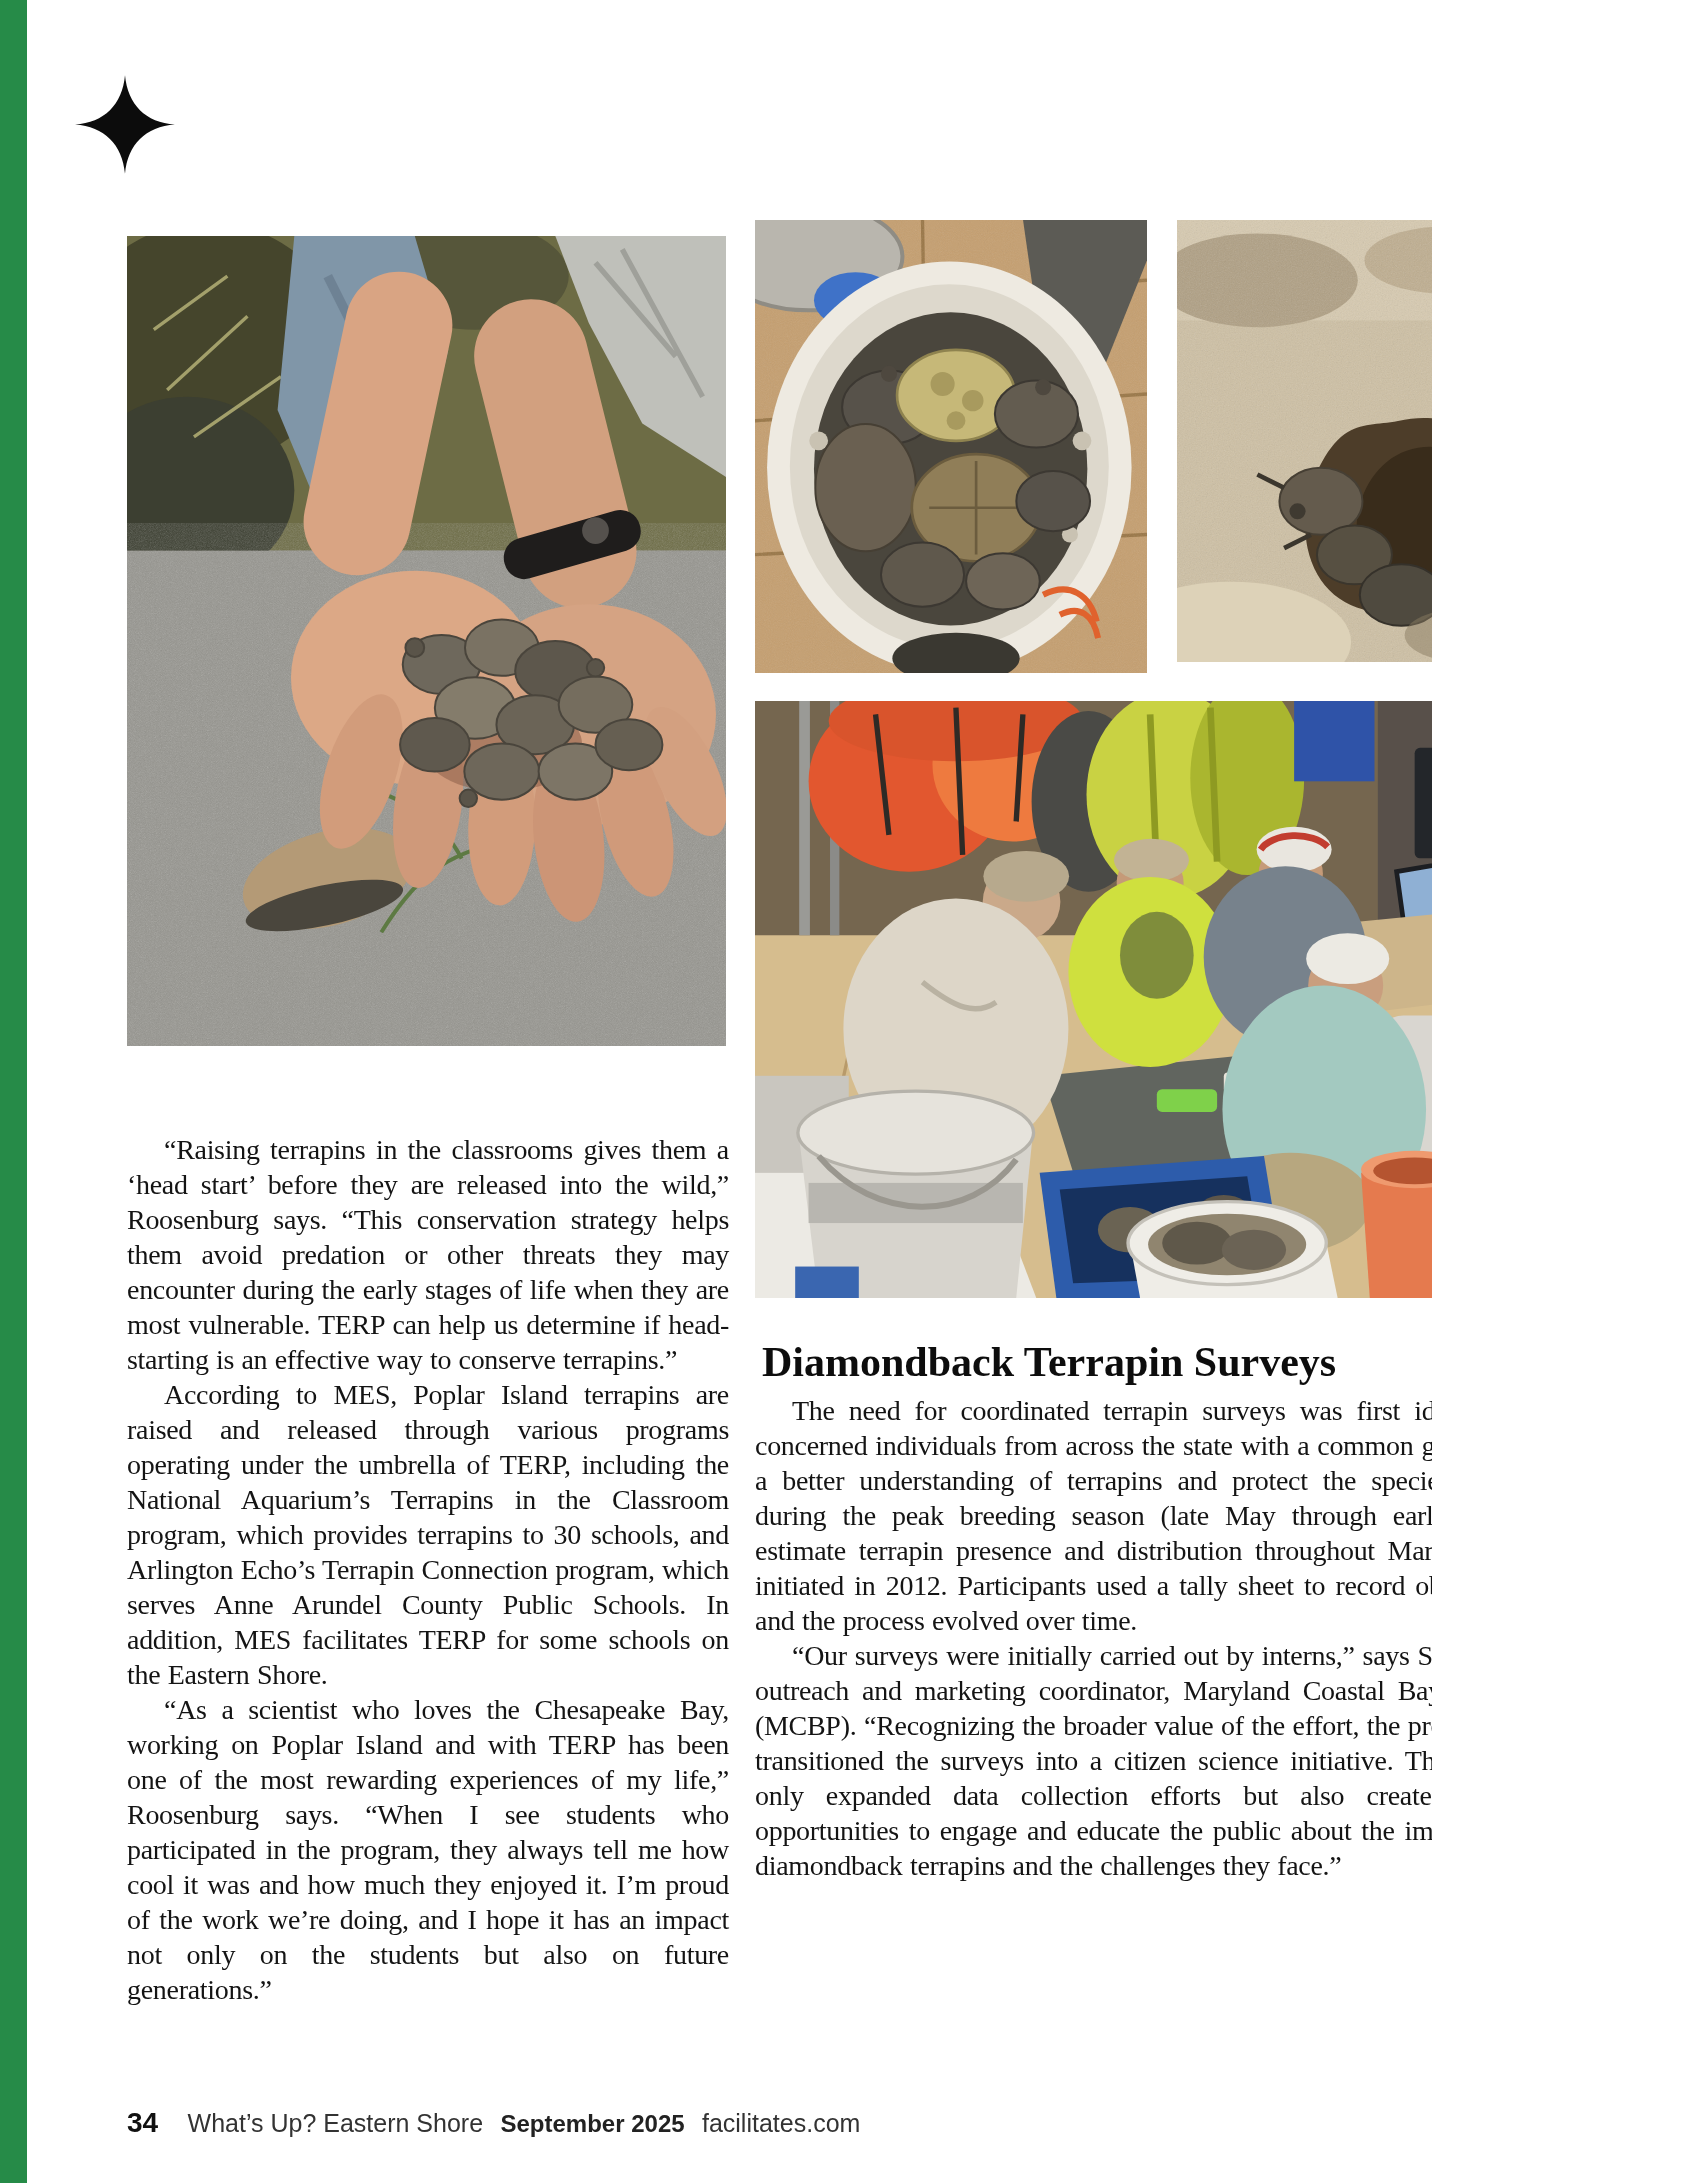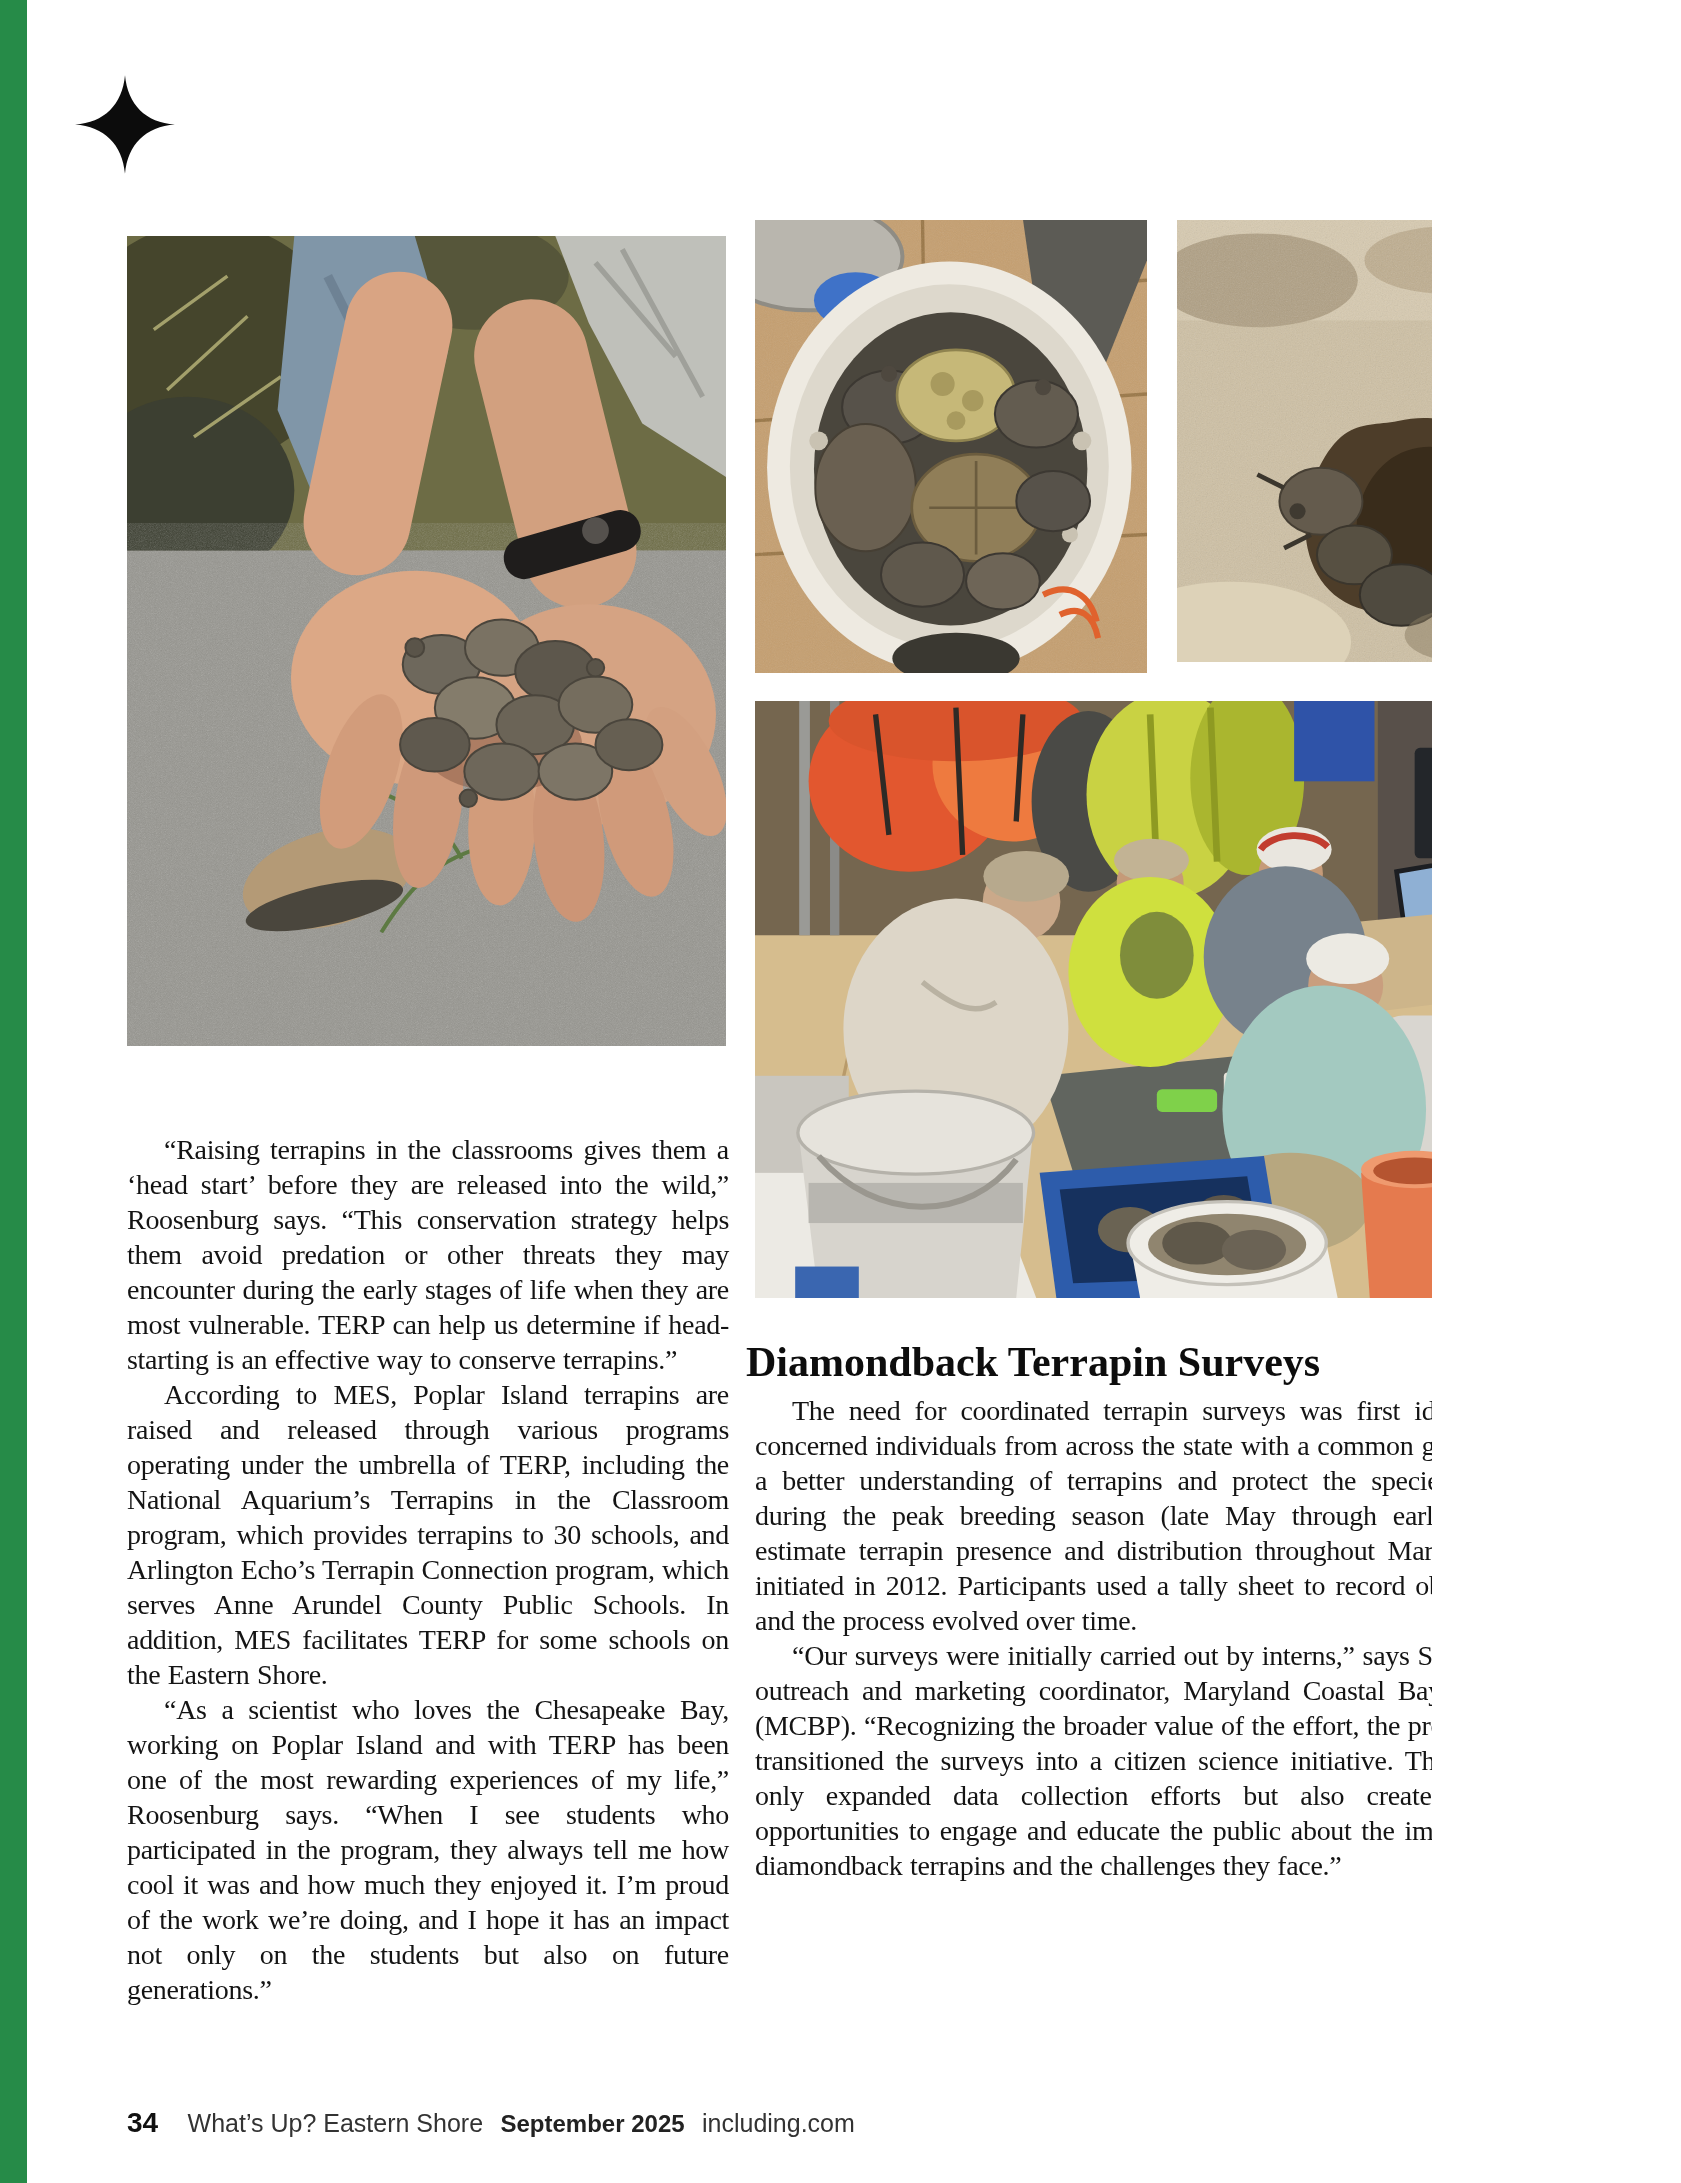--- a/index.html
+++ b/index.html
@@ -16,21 +16,21 @@
   .photo-bucket{left:755px;top:220px;width:392px;height:453px;}
   .photo-sand{left:1177px;top:220px;width:383px;height:442px;}
   .photo-workshop{left:755px;top:701px;width:805px;height:597px;}
   .col-left{position:absolute;left:127px;top:1132px;width:602px;}
   .col-right{position:absolute;left:755px;top:1393px;width:805px;}
   .col-left p,.col-right p{
     margin:0;font-size:28px;line-height:35px;text-align:justify;text-indent:37px;
     letter-spacing:-0.3px;word-spacing:0.7px;
   }
   .section-heading{
-    position:absolute;left:746px;top:1339px;width:805px;margin:0;
+    position:absolute;left:762px;top:1339px;width:805px;margin:0;
     font-family:"Liberation Serif","DejaVu Serif",serif;
     font-size:42px;font-weight:bold;line-height:47px;color:#0d0d0d;letter-spacing:0px;
   }
   .footer{
     position:absolute;left:127px;top:2107px;width:1071px;
     font-family:"Liberation Sans","DejaVu Sans",sans-serif;
     display:flex;align-items:baseline;white-space:nowrap;text-align:right;
   }
   .footer .pnum{font-size:28px;font-weight:bold;color:#111111;margin-right:29.4px;}
   .footer .mag{font-size:25px;color:#333333;margin-right:17.4px;}
@@ -287,17 +287,17 @@
   <h2 class="section-heading">Diamondback Terrapin Surveys</h2>
   <section class="col-right">
     <p>The need for coordinated terrapin surveys was first identified by concerned individuals from across the state with a common goal: to gain a better understanding of terrapins and protect the species. Surveys during the peak breeding season (late May through early June) to estimate terrapin presence and distribution throughout Maryland were initiated in 2012. Participants used a tally sheet to record observations, and the process evolved over time.</p>
     <p>“Our surveys were initially carried out by interns,” says Sandi Smith, outreach and marketing coordinator, Maryland Coastal Bays Program (MCBP). “Recognizing the broader value of the effort, the program soon transitioned the surveys into a citizen science initiative. This shift not only expanded data collection efforts but also created valuable opportunities to engage and educate the public about the importance of diamondback terrapins and the challenges they face.”</p>
   </section>
 
   <footer class="footer">
     <span class="pnum">34</span>
     <span class="mag">What’s Up? Eastern Shore</span>
     <span class="issue">September 2025</span>
-    <span class="site">including.com</span>
+    <span class="site">facilitates.com</span>
   </footer>
 
 </div>
 
 
 </body></html>

